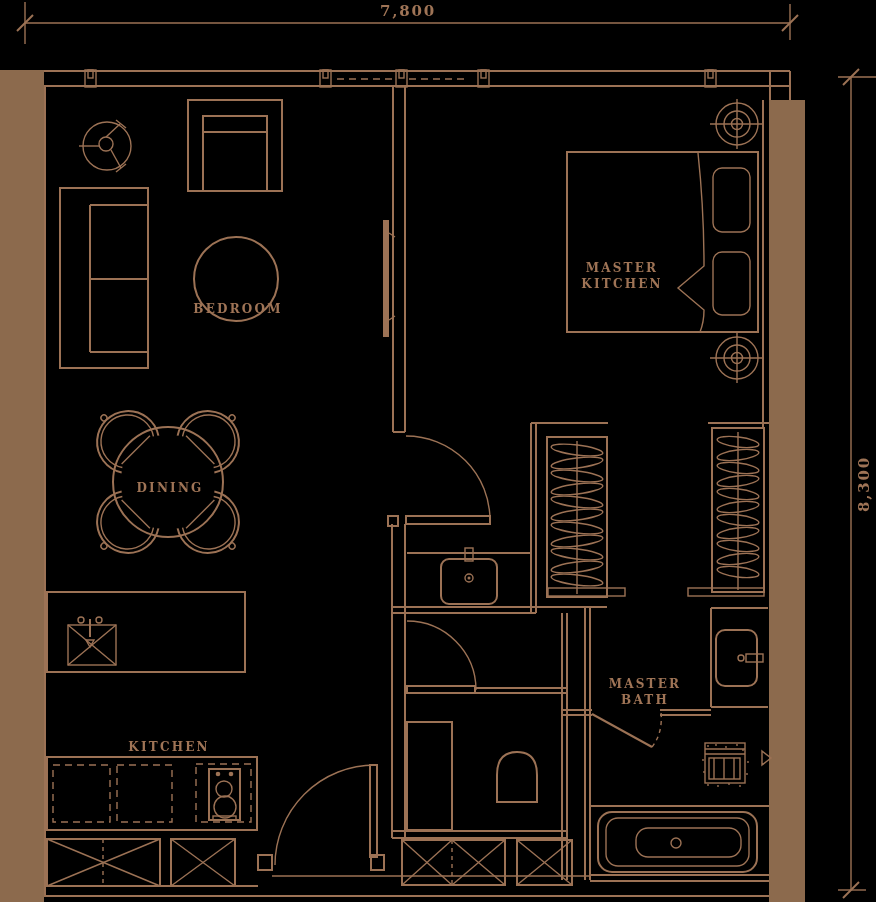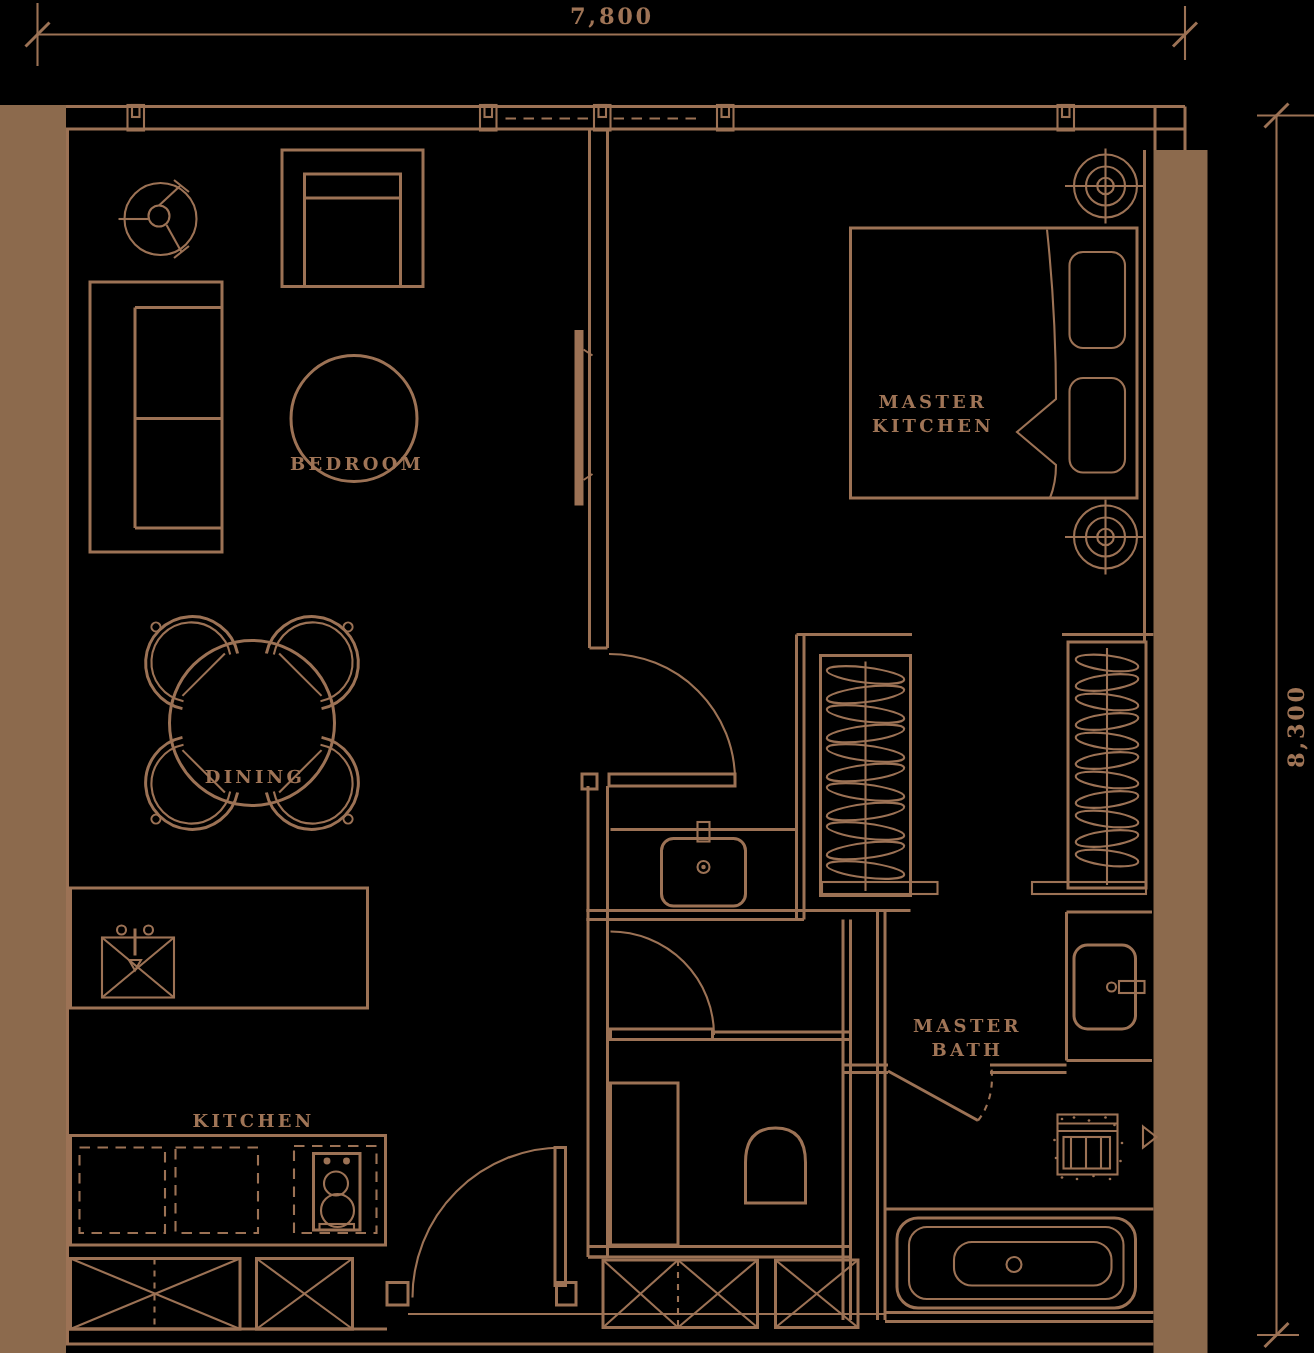--- a/index.html
+++ b/index.html
@@ -373,21 +373,21 @@
     <path class="s" d="M843,85 L859,69"></path>
     <path class="s1" d="M838,890 H866"></path>
     <path class="s" d="M843,898 L859,882"></path>
   </g>
 </svg>
 
 <div class="dimlbl" style="left:408px;top:11px;">7,800</div>
 <div class="dimlbl vert" style="left:864px;top:484px;">8,300</div>
 
 <div class="lbl" style="left:238px;top:281px;">BEDROOM</div>
-<div class="lbl" style="left:170px;top:490px;text-align:center;">DINING</div>
+<div class="lbl" style="left:170px;top:460px;text-align:center;">DINING</div>
 <div class="lbl" style="left:169px;top:719px;text-align:center;">KITCHEN</div>
 
 <div class="lbl" style="left:622px;top:248px;">
   <div>MASTER</div>
   <div>KITCHEN</div>
 </div>
 <div class="lbl" style="left:645px;top:664px;">
   <div>MASTER</div>
   <div>BATH</div>
 </div>

